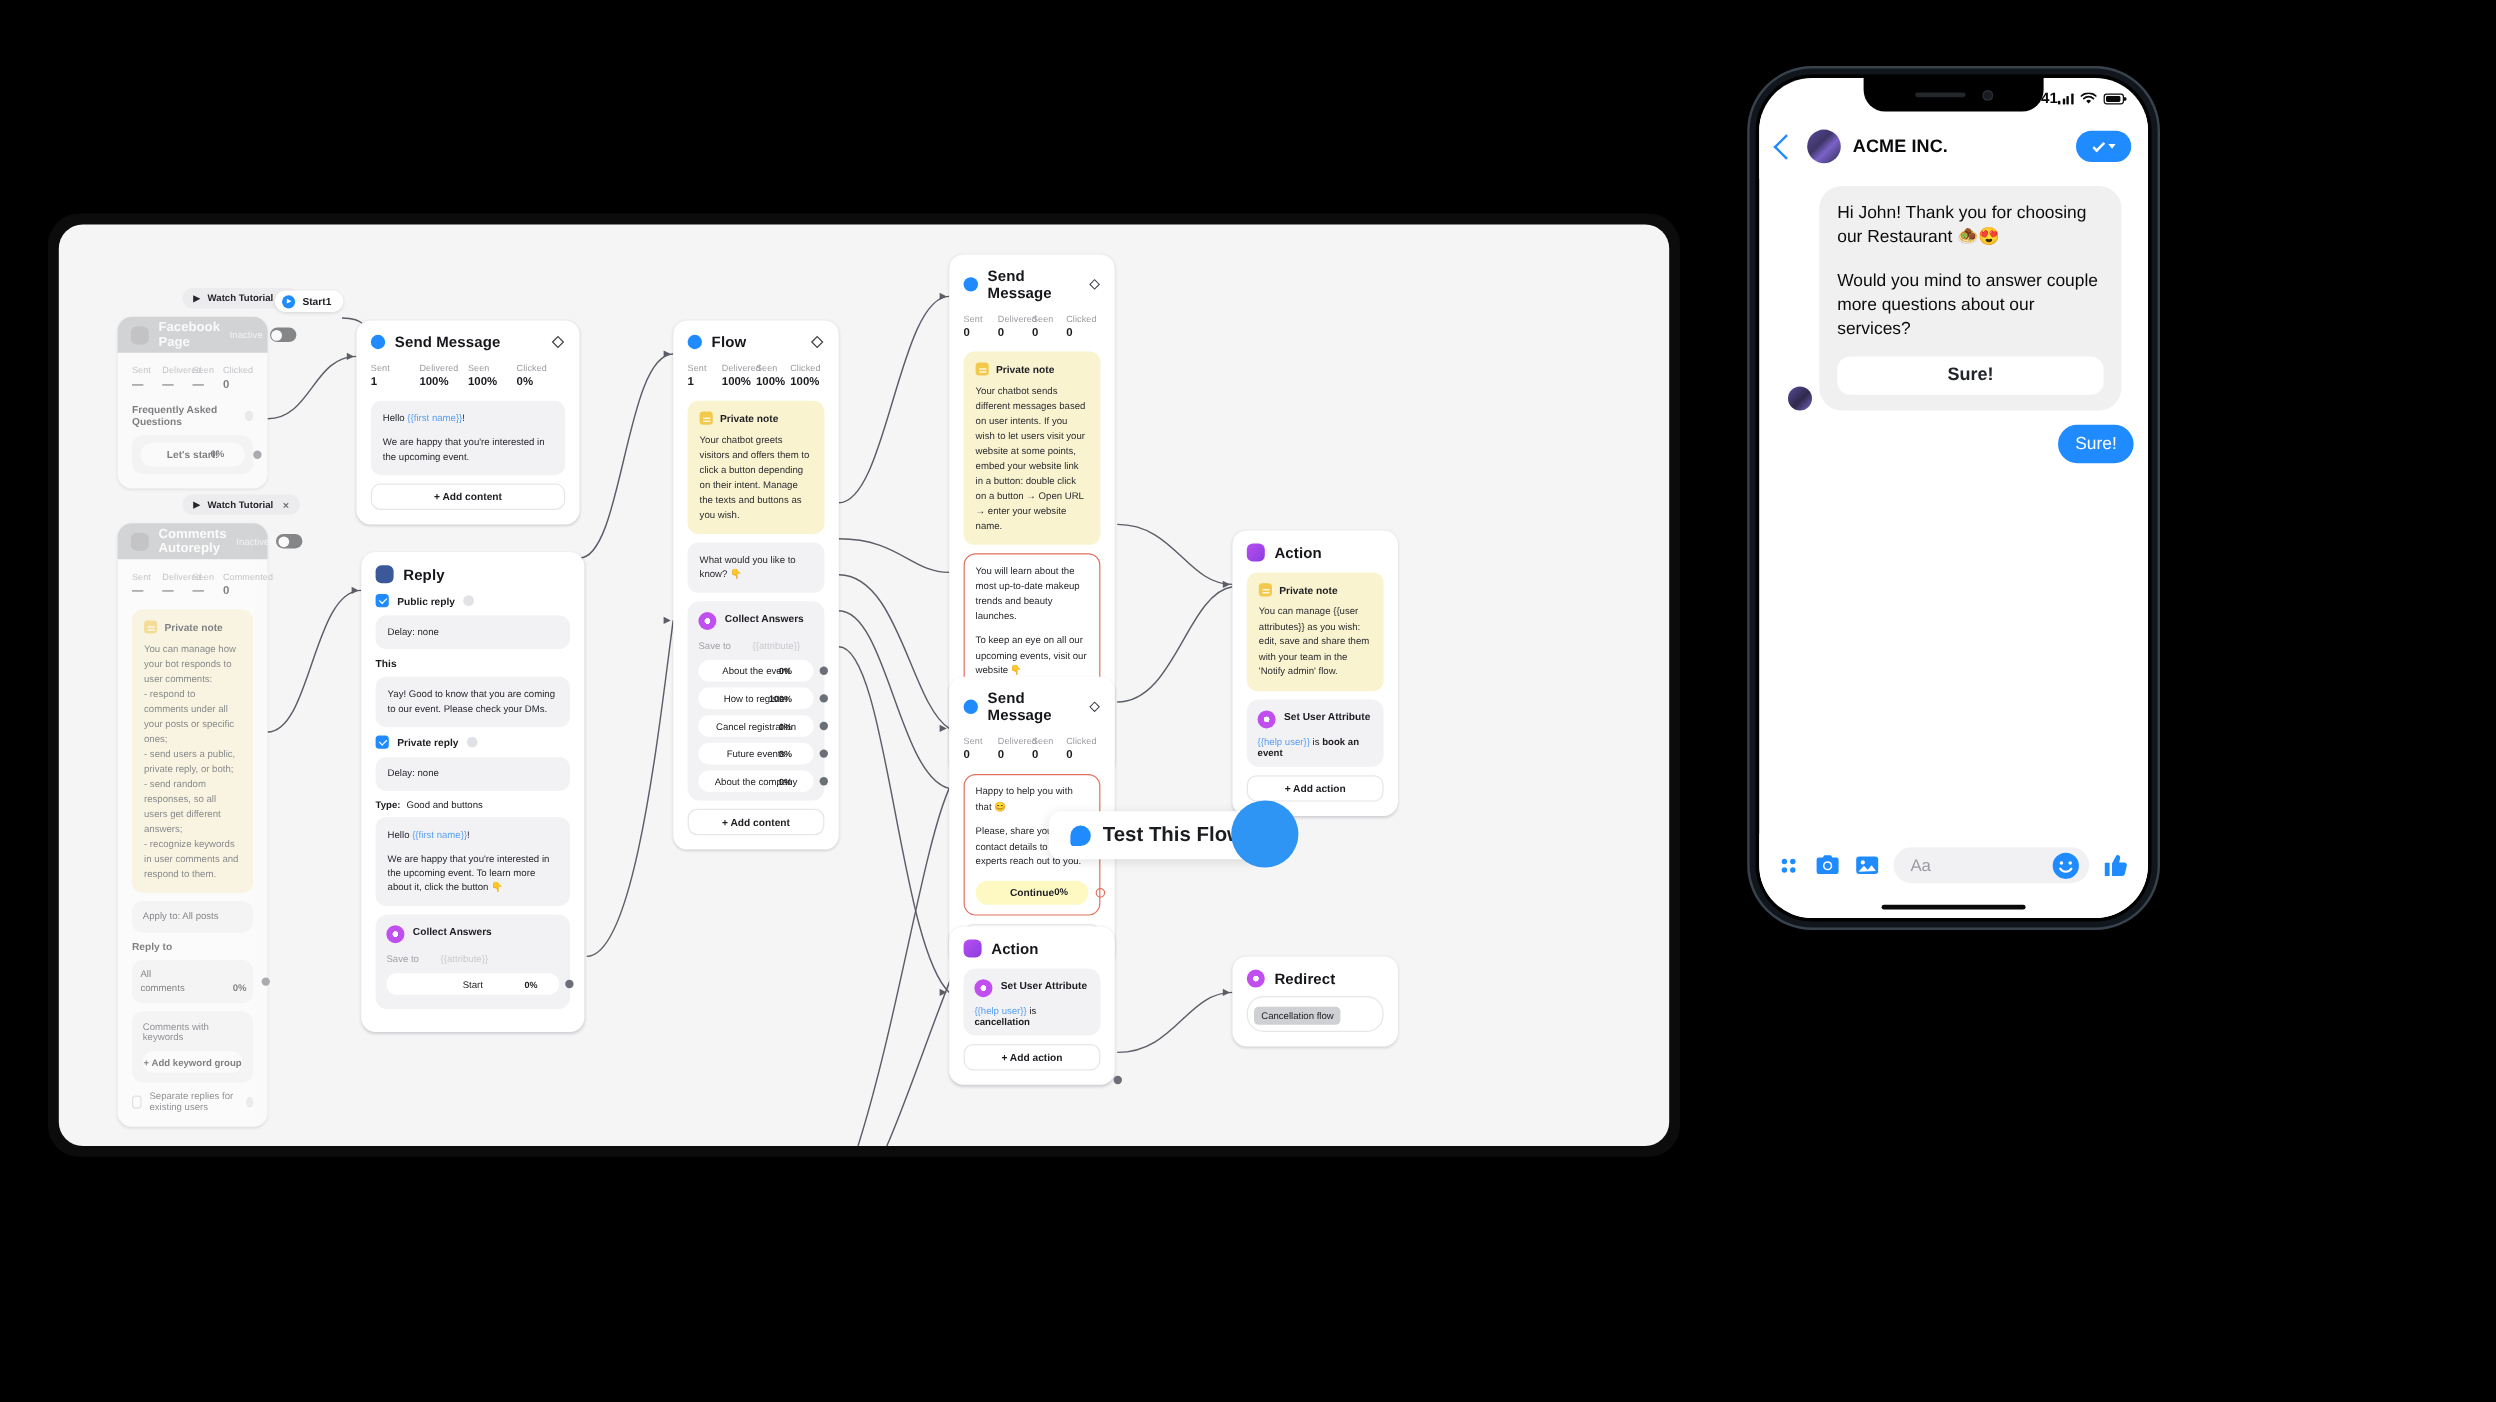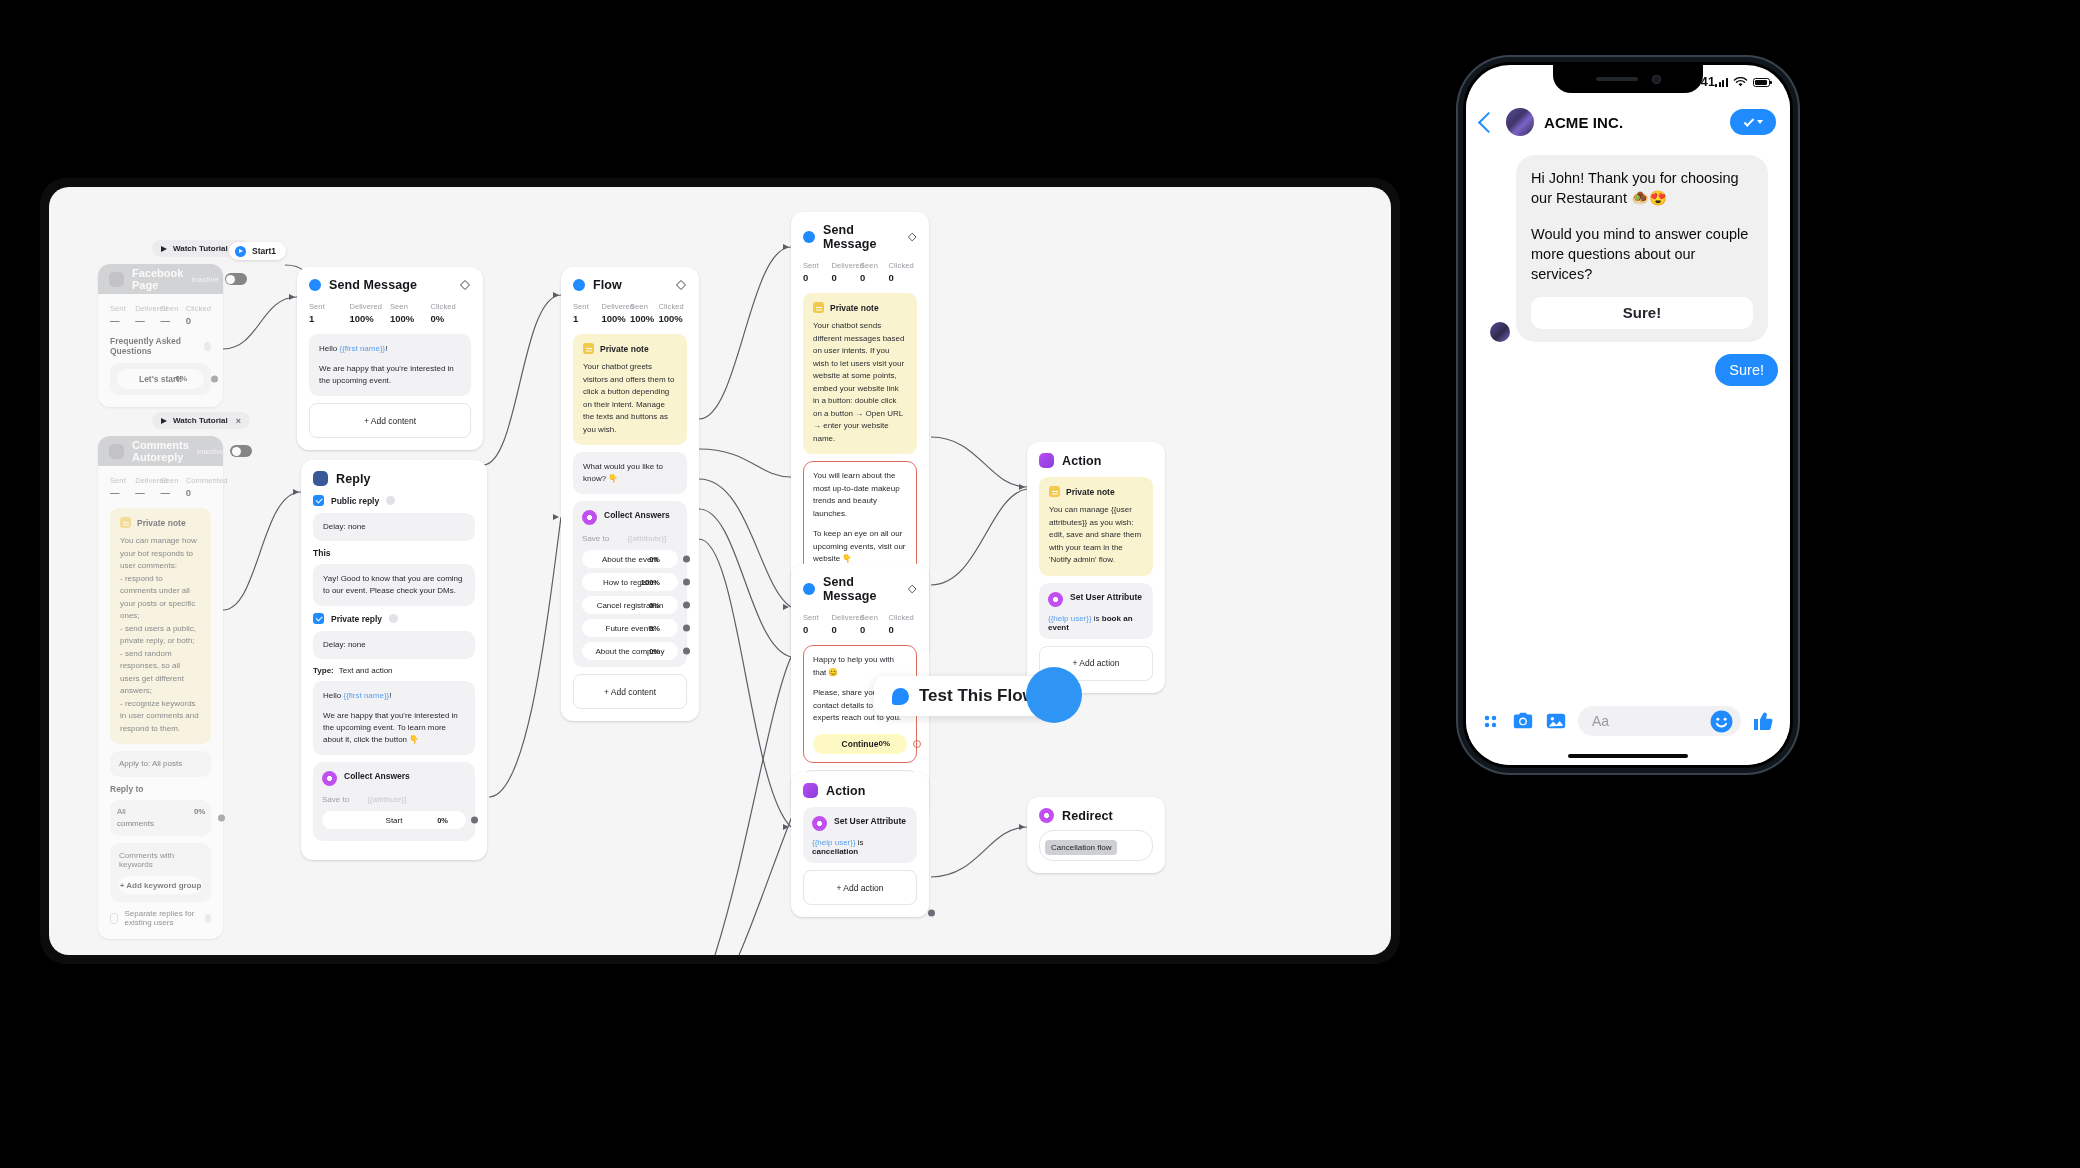--- a/index.html
+++ b/index.html
@@ -100,23 +100,23 @@
   .btnrow .pct {
     position: absolute; right: 17px; font-size: 8px; font-weight: 700; color: #1b1c20;
   }
   .port {
     position: absolute; right: -14px; top: 50%; transform: translateY(-50%);
     width: 7px; height: 7px; border-radius: 50%; background: #6c6f76;
   }
   .port.hollow { background: transparent; border: 1.6px solid #e0705c; width: 8px; height: 8px; }
 
   .addbtn {
-    border: 1px solid #e6e6e9; border-radius: 8px; height: 35px;
+    border: 1px solid #e6e6e9; border-radius: 8px; height: 22px;
     display: flex; align-items: center; justify-content: center;
-    font-size: 8.5px; font-weight: 400; color: #1b1c20;
+    font-size: 8.5px; font-weight: 700; color: #1b1c20;
     background: #fff;
   }
 
   .redbox { border: 1.3px solid #e0705c; border-radius: 10px; padding: 8px 9px; background:#fff; margin-bottom:7px; }
   .redbox .inner { font-size: 8px; color: #26282d; line-height: 12.5px; }
   .redbox .btnrow { background: #fef9c3; border-radius: 18px; margin-top: 9px; box-shadow: inset 0 0 0 0 #fff; }
 
   
   .subcard { background:#f2f2f4; border-radius:10px; padding:9px 9px 7px 9px; margin-bottom:7px; }
   .subcard-head { display:flex; gap:7px; margin-bottom:9px; }
@@ -463,21 +463,21 @@
           </div>
           <div class="note-body" style="white-space:pre-line;">You can manage how your bot responds to user comments:
 - respond to comments under all your posts or specific ones;
 - send users a public, private reply, or both;
 - send random responses, so all users get different answers;
 - recognize keywords in user comments and respond to them.</div>
         </div>
         <div class="blk" style="padding:7px 9px;">Apply to: All posts</div>
         <div class="sec-label">Reply to</div>
         <div class="blk" style="padding:6px 7px;position:relative;">
-          <div style="display:flex;align-items:flex-start;font-size:8px;color:#1b1c20;gap:40px;">
+          <div style="display:flex;align-items:flex-end;font-size:8px;color:#1b1c20;gap:40px;">
             <span>All comments</span>
             <span style="margin-left:auto;font-weight:700;">0%</span>
           </div>
           <span class="port"></span>
         </div>
         <div class="kw-box">
           <div class="kw-lbl">Comments with keywords</div>
           <div class="kw-btn">+ Add keyword group</div>
         </div>
         <div class="chk-row" style="margin-bottom:0;">
@@ -537,21 +537,21 @@
         </div>
         <div class="blk" style="padding:8px 10px;">Delay: none</div>
         <div class="sec-label">This</div>
         <div class="blk">Yay! Good to know that you are coming to our event. Please check your DMs.</div>
         <div class="chk-row">
           <span class="chk"></span>
           <span class="chk-lbl">Private reply</span>
           <span class="info-i"></span>
         </div>
         <div class="blk" style="padding:8px 10px;">Delay: none</div>
-        <div class="typerow"><span class="k">Type:</span><span>Text and action</span></div>
+        <div class="typerow"><span class="k">Type:</span><span>Good and buttons</span></div>
         <div class="blk">
           <p><span>Hello </span><span class="var">{{first name}}</span><span>!</span></p>
           <p>We are happy that you're interested in the upcoming event. To learn more about it, click the button 👇</p>
         </div>
         <div class="subcard">
           <div class="subcard-head">
             <span class="icon-sq icon-purple-ring"></span>
             <span class="subcard-title">Collect Answers</span>
           </div>
           <div class="saveto">

